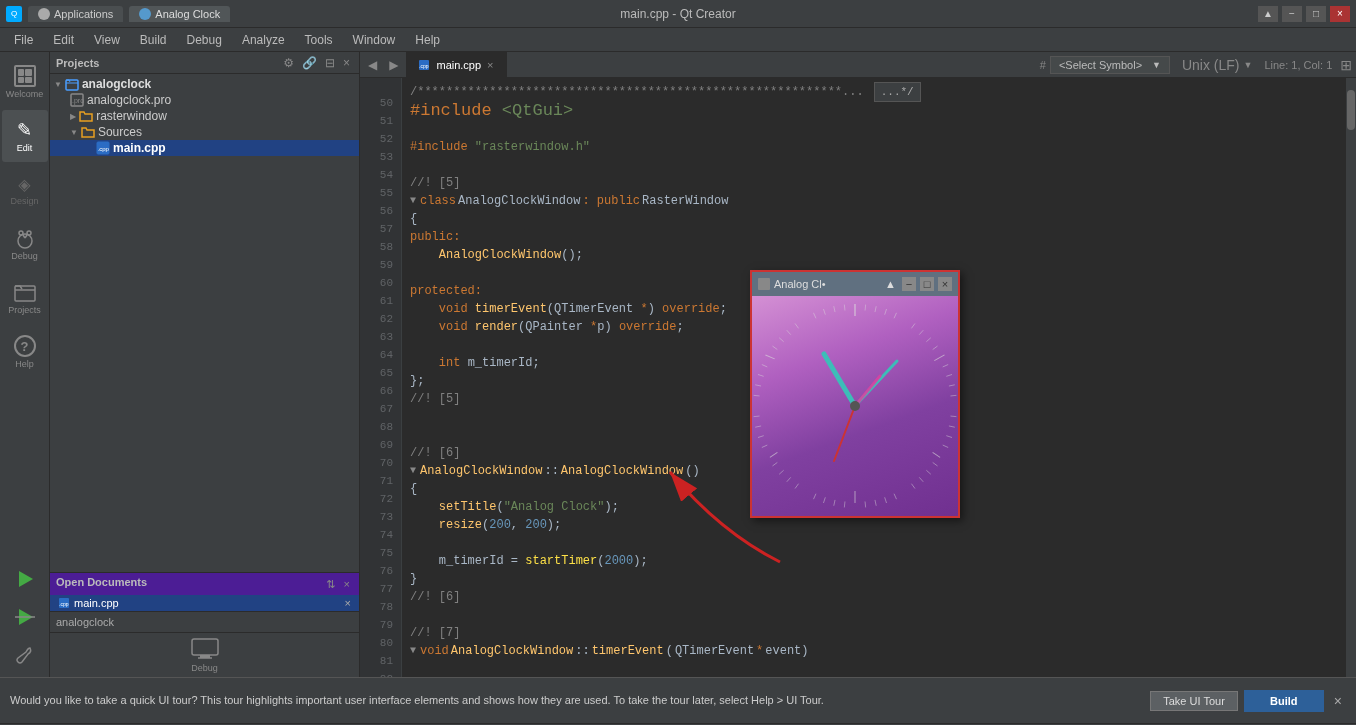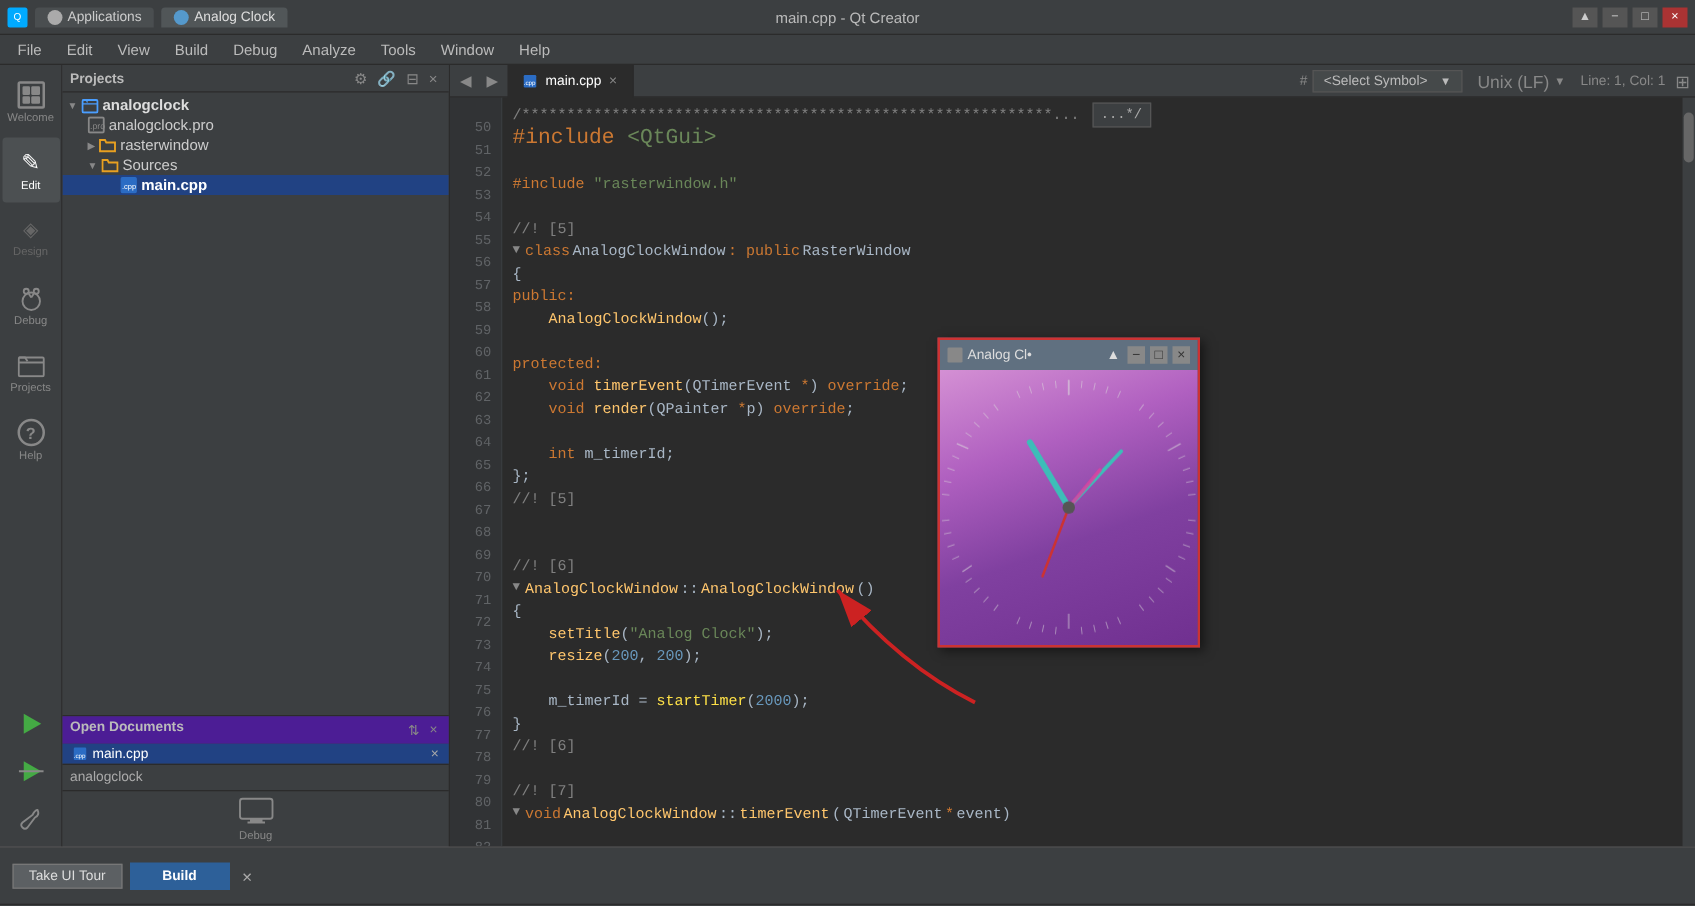--- a/index.html
+++ b/index.html
@@ -401,20 +401,21 @@
           <polygon points="0 0, 10 3.5, 0 7" fill="#cc2222"></polygon>
         </marker>
       </defs>
       <path d="M 140 110 Q 80 80 30 20" stroke="#cc2222" stroke-width="3" fill="none" marker-end="url(#arrowhead)"></path>
     </svg>
   </div>
 
 </div>
 
 <div style="background:#3c3f41; border-top:1px solid #555; padding:4px 10px; display:flex; align-items:center; justify-content:space-between; font-size:11px; color:#ccc; height:46px;">
+  <span style="flex:1; padding-right:10px; line-height:1.4;">Would you like to take a quick UI tour? This tour highlights important user interface elements and shows how they are used. To take the tour later, select Help &gt; UI Tour.</span>
   <div style="display:flex; gap:6px; align-items:center; flex-shrink:0;">
     <button style="background:#5c6063; border:1px solid #777; color:#ddd; padding:3px 12px; cursor:pointer; font-size:11px; white-space:nowrap;">Take UI Tour</button>
     <div style="background:#2d6099; height:22px; width:80px; display:flex; align-items:center; justify-content:center; color:white; font-size:11px; font-weight:bold;">Build</div>
     <button style="background:none; border:none; color:#aaa; cursor:pointer; font-size:14px; padding:0 4px;">×</button>
   </div>
 </div>
 
 <div style="background:#3c3f41; height:24px; display:flex; align-items:center; padding:0 6px; border-top:1px solid #2b2b2b; font-size:11px; gap:2px;">
 
   <div style="flex:1;"></div>

